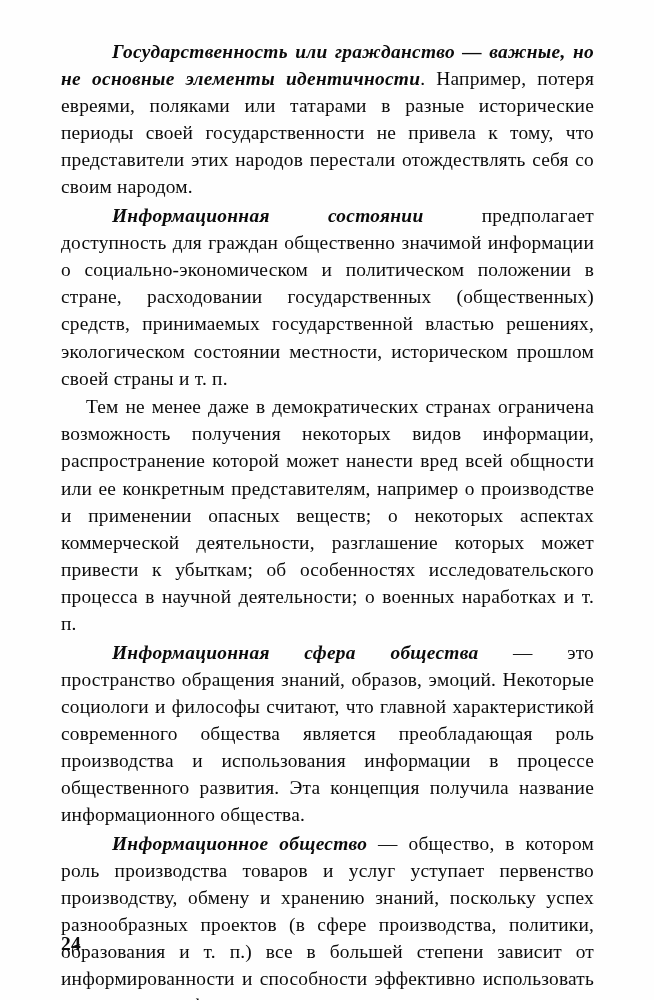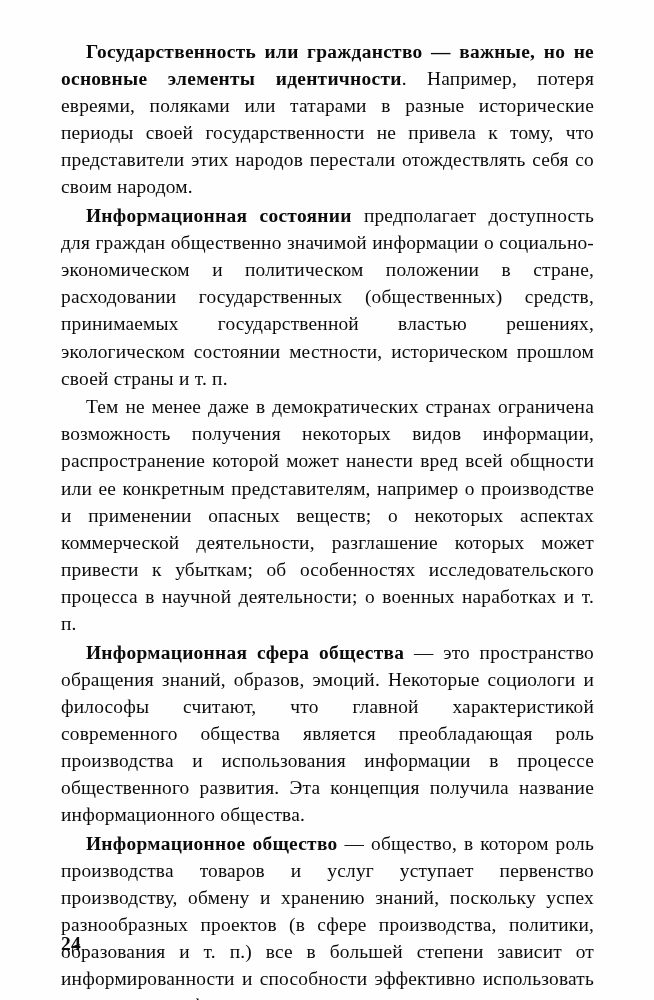--- a/index.html
+++ b/index.html
@@ -40,21 +40,23 @@
     letter-spacing: 0.01em;
     word-spacing: 0.005em;
     hyphens: manual;
     -webkit-hyphens: manual;
   }
   p.para + p.para {
     margin-top: 1.5px;
   }
   p.para .lead {
     font-weight: bold;
+    font-style: italic;
     letter-spacing: 0.015em;
+    margin-left: 26px;
   }
   .page-number {
     position: absolute;
     left: 61px;
     top: 932px;
     font-size: 19.5px;
     font-weight: bold;
     line-height: 24px;
     letter-spacing: 0.01em;
   }

